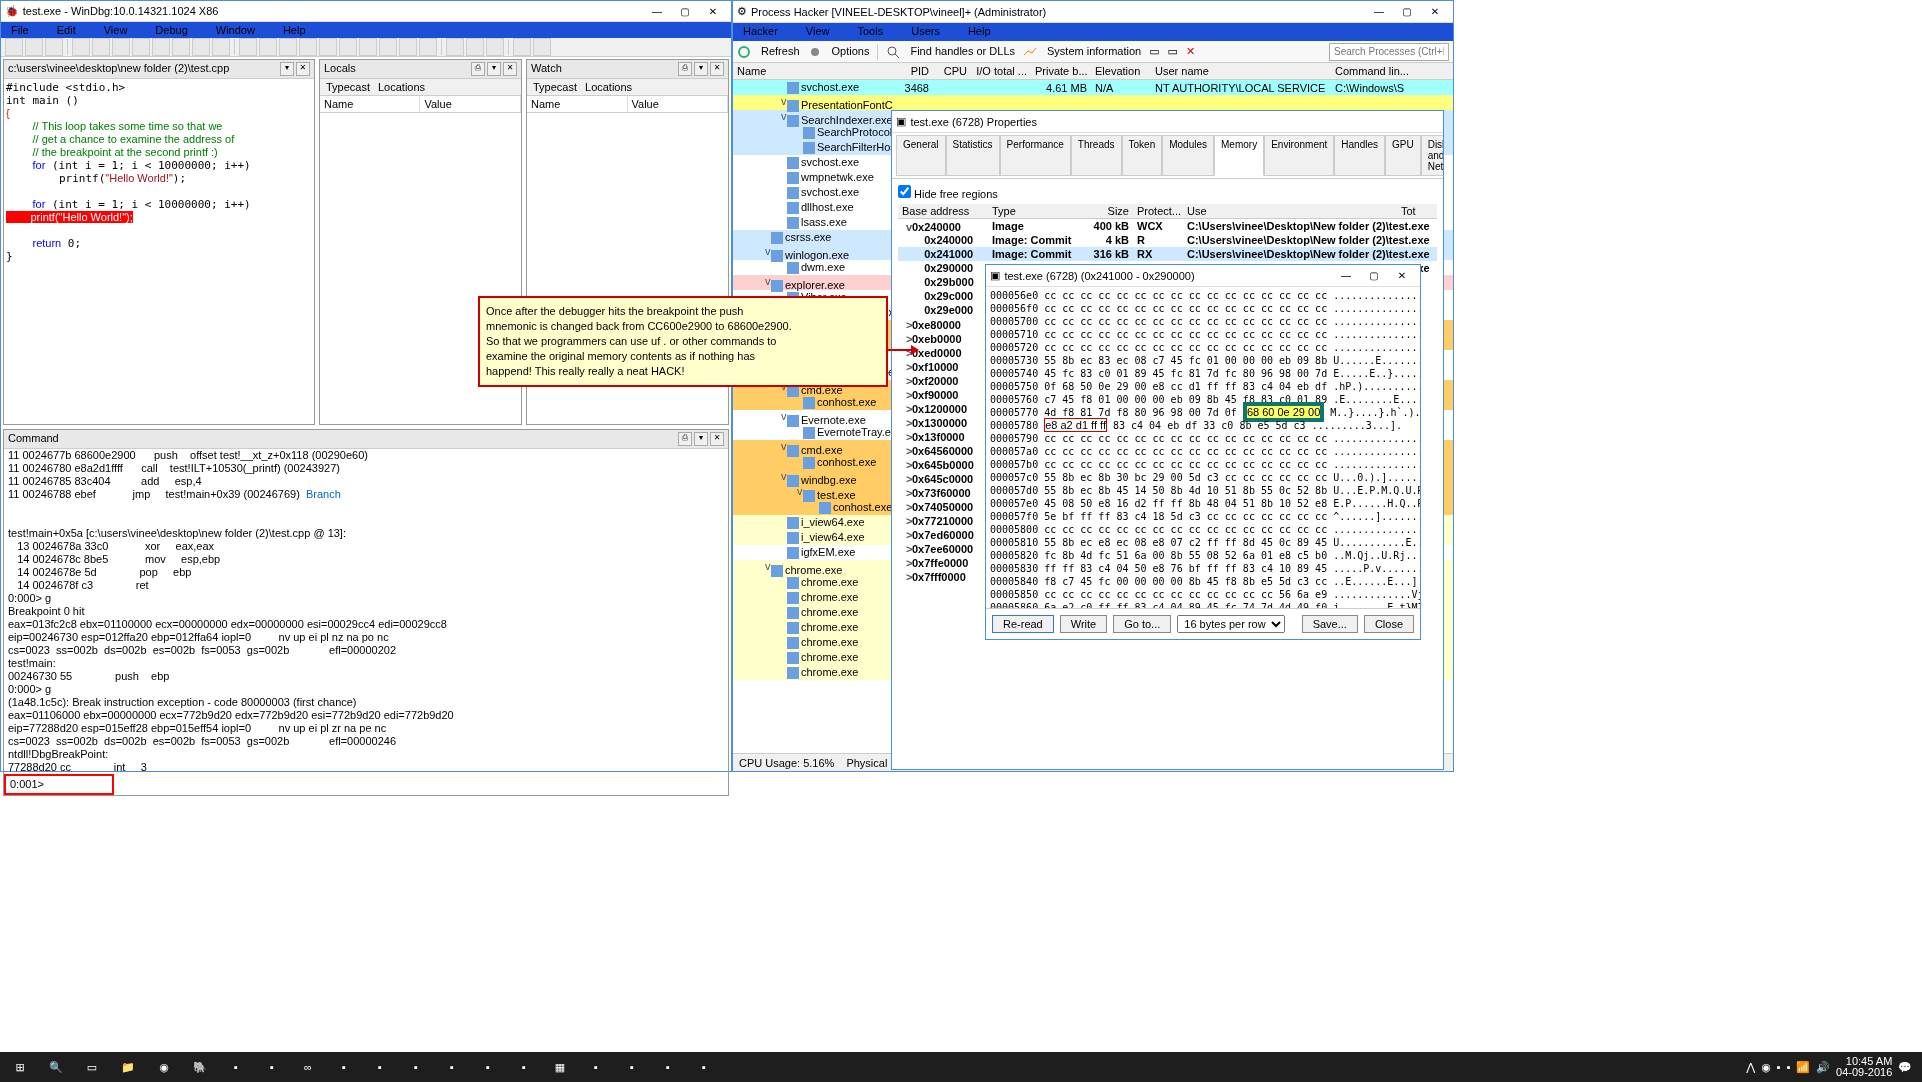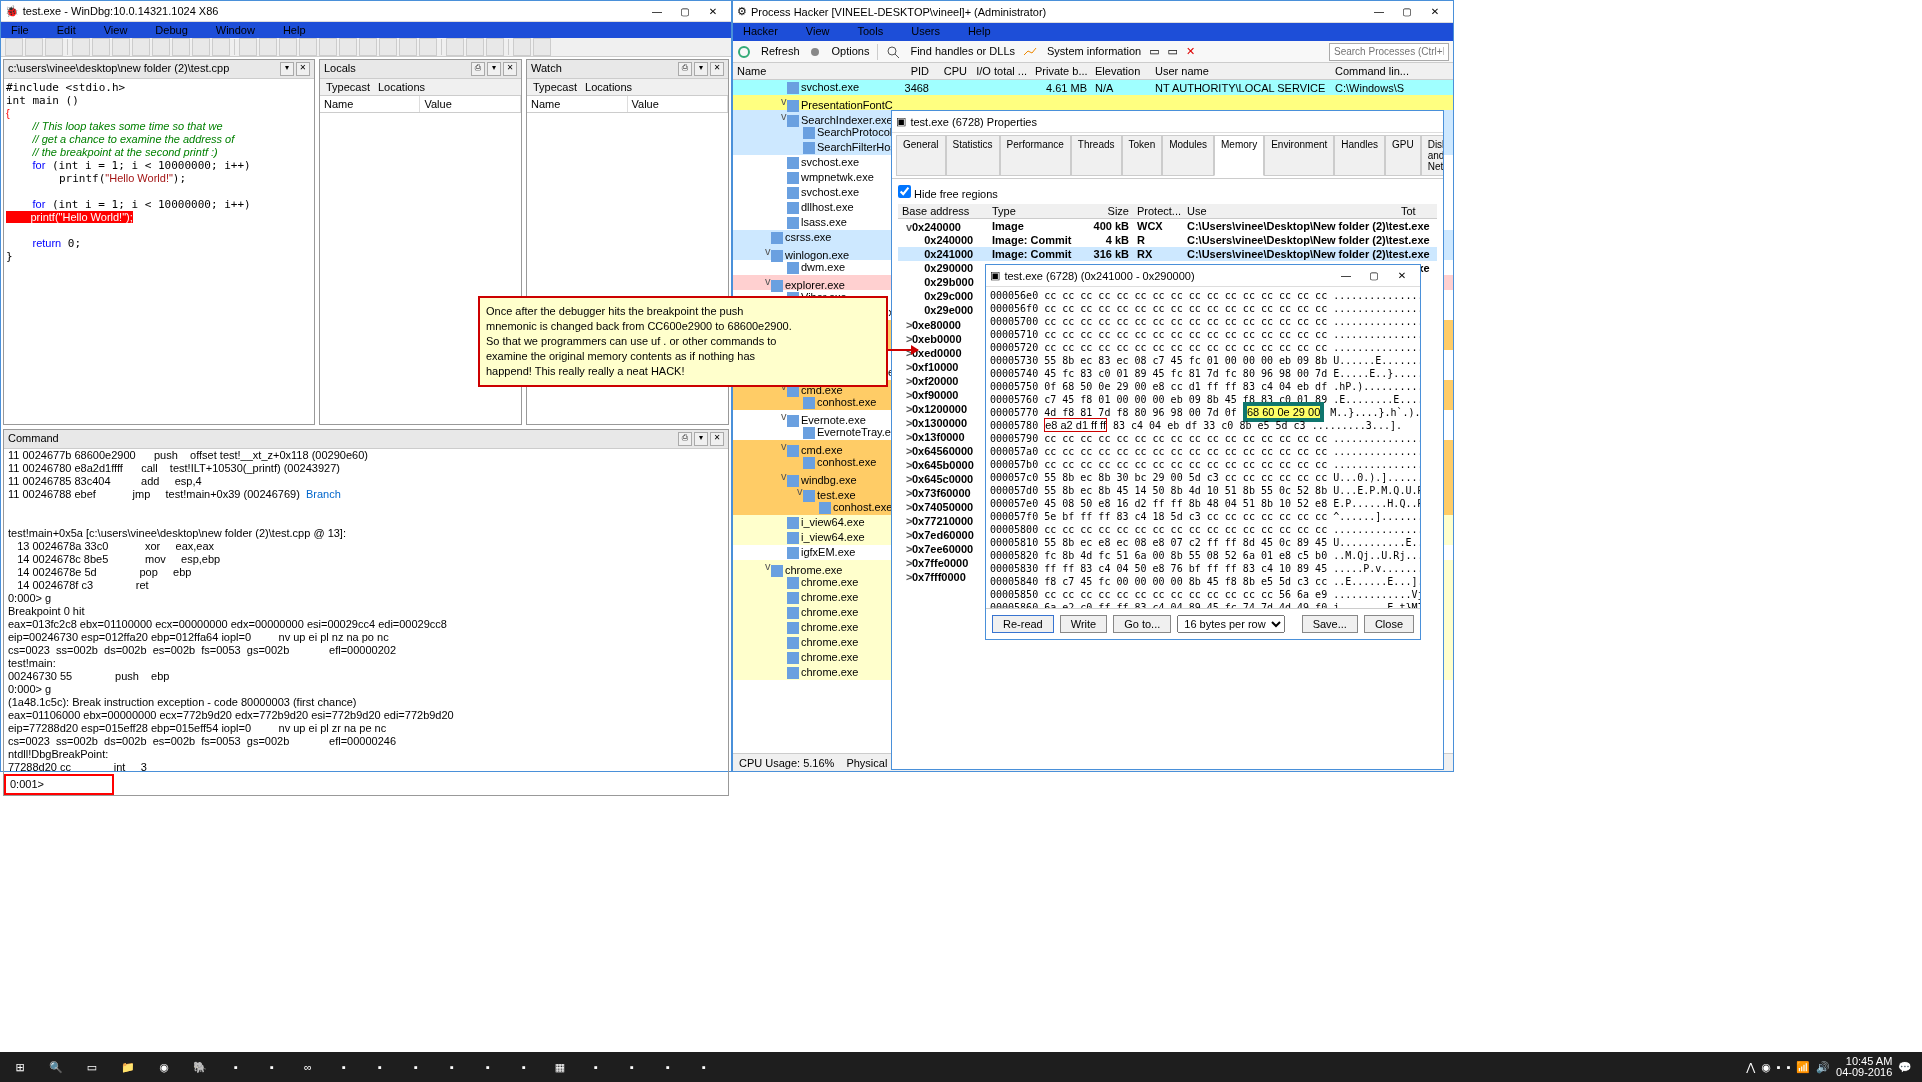--- a/index.html
+++ b/index.html
@@ -19,21 +19,21 @@
 
 .windbg { left:0; top:0; width:732px; height:772px; }
 .windbg-body { flex:1; display:flex; flex-direction:column; }
 .top-panes { display:flex; height:370px; }
 .src-pane { width:315px; border:1px solid #999; margin:2px; display:flex; flex-direction:column; }
 .pane-tab { background:#e8e8e8; border-bottom:1px solid #ccc; padding:2px 4px; font-size:10px; display:flex; justify-content:space-between; }
 .pane-tab .ctl { display:flex; gap:2px; }
 .pane-tab .ctlbtn { width:14px; height:14px; border:1px solid #aaa; background:#f0f0f0; font-size:8px; text-align:center; }
 .src-code { flex:1; font-family:Consolas,monospace; font-size:11px; padding:2px; white-space:pre; overflow:hidden; line-height:13px; }
 .src-code .kw { color:#0000ff; }
-.src-code .cm { color:#008000;font-style:italic; }
+.src-code .cm { color:#008000; }
 .src-code .str { color:#a31515; }
 .src-hl-red { background:#ff0000; color:#fff; }
 .src-code .brace-red { color:#ff0000; }
 .watch-pane { width:205px; border:1px solid #999; margin:2px; display:flex; flex-direction:column; }
 .watch-hdr { background:#f0f0f0; display:flex; border-bottom:1px solid #ccc; font-size:10px; padding:2px; }
 .watch-hdr span { padding:0 4px; }
 .watch-cols { display:flex; border-bottom:1px solid #ccc; font-size:10px; }
 .watch-cols span { flex:1; padding:2px 4px; border-right:1px solid #ddd; }
 .cmd-pane { flex:1; border:1px solid #999; margin:2px; display:flex; flex-direction:column; }
 .cmd-out { flex:1; font-family:Consolas,monospace; font-size:11px; padding:0 4px; overflow:hidden; line-height:13px; white-space:pre; }

